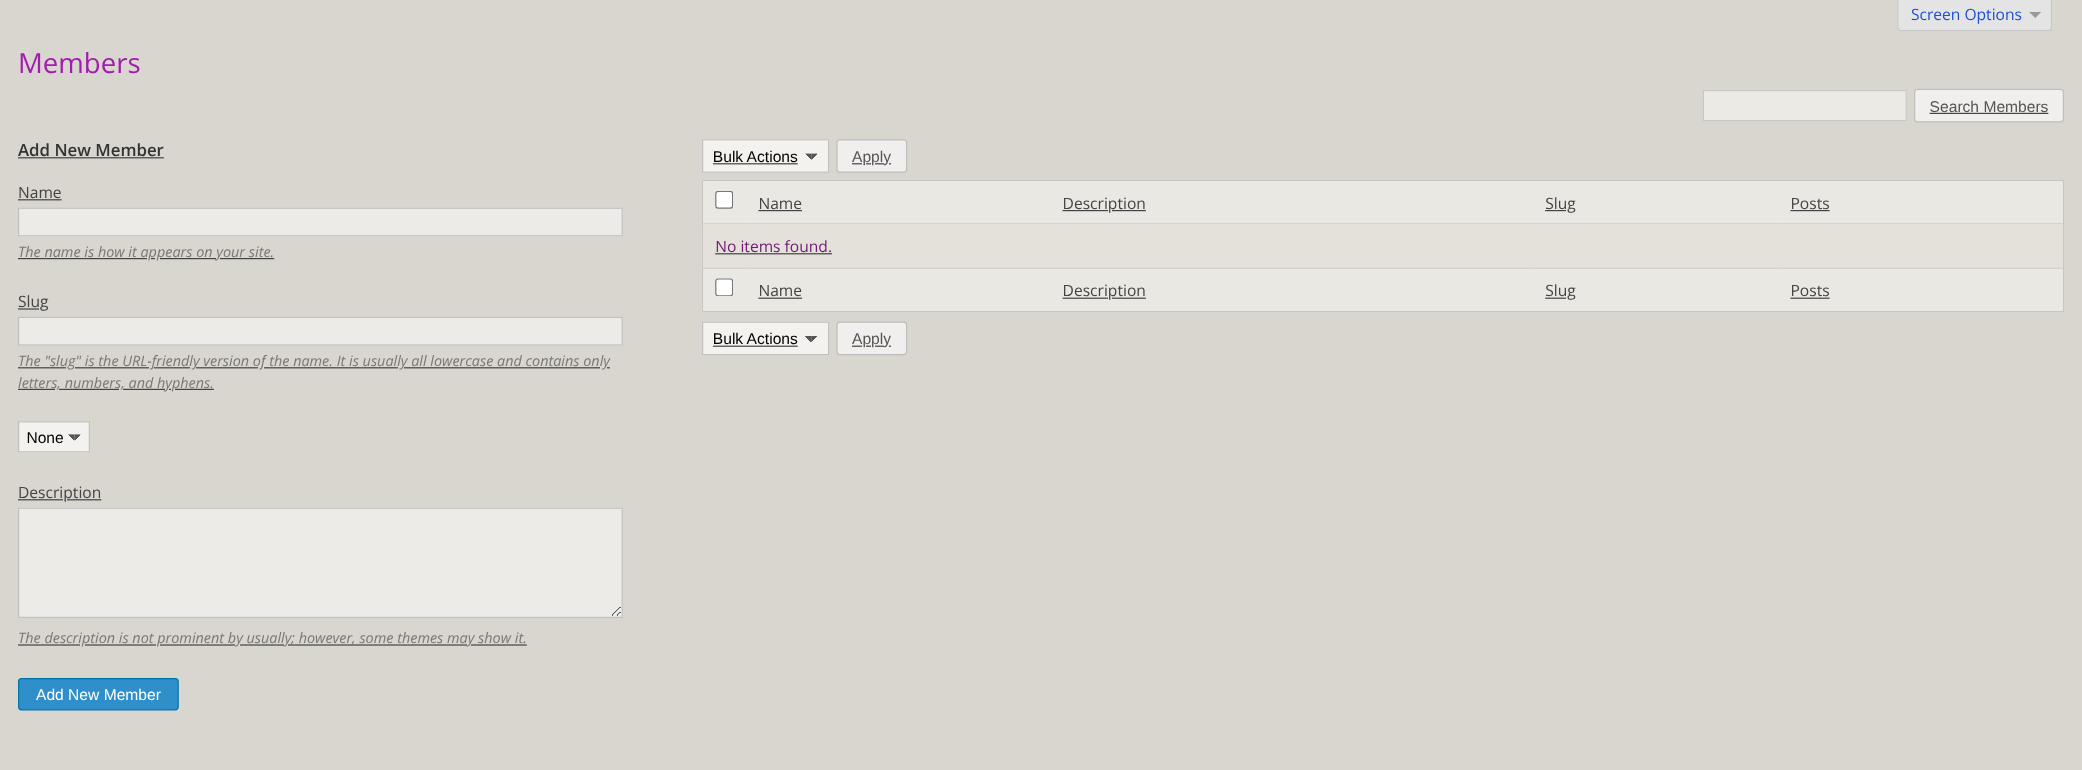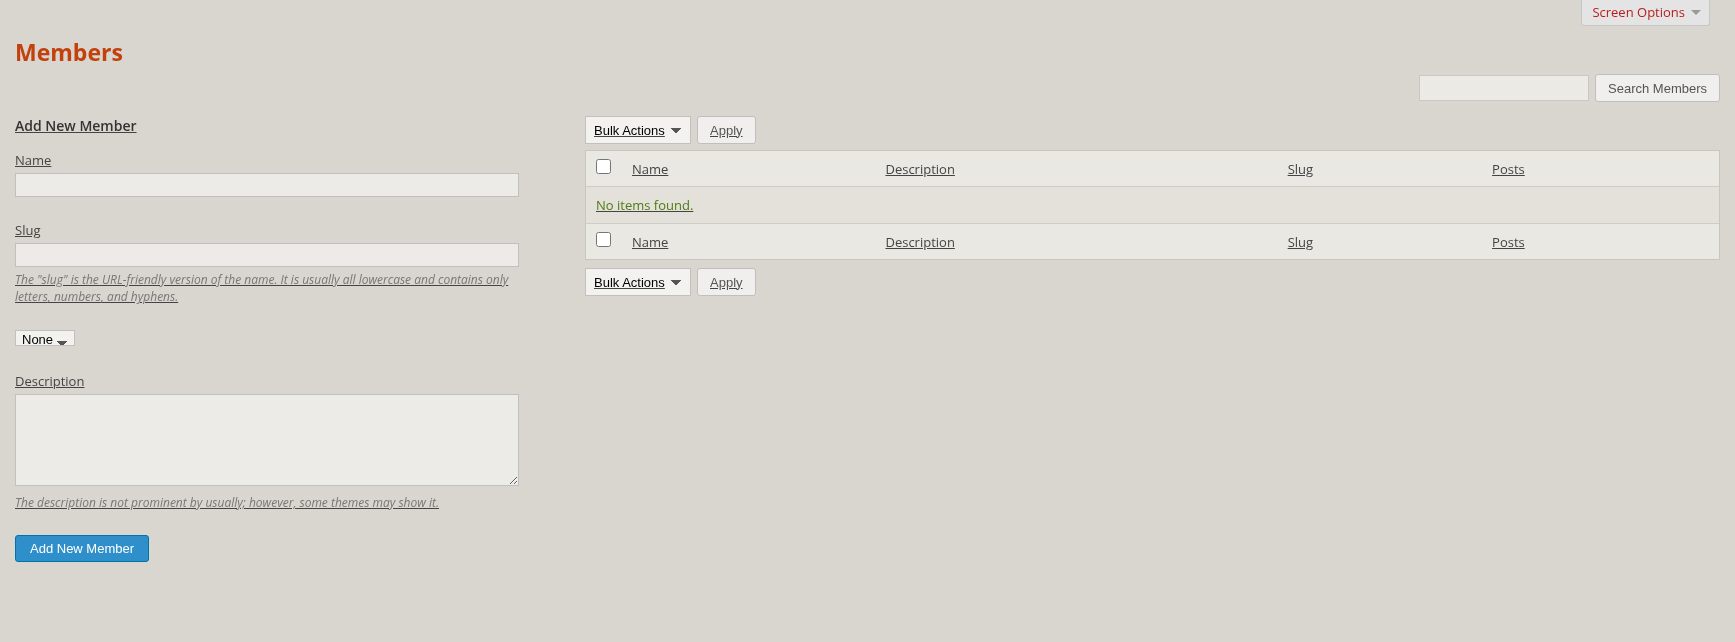--- a/index.html
+++ b/index.html
@@ -16,46 +16,47 @@
       justify-content: flex-end;
       padding-top: 0;
     }
     .screen-options-tab {
       background: #e4e4e4;
       border: 1px solid #c7c7c7;
       border-top: none;
       border-radius: 0 0 3px 3px;
       padding: 3px 8px 4px 10px;
       font-size: 13px;
-      color: #b91c1c;
+      color: #1d4ed8;
       cursor: pointer;
       display: inline-flex;
       align-items: center;
       gap: 6px;
       margin-right: 10px;
     }
     .screen-options-tab .tri {
       width: 0; height: 0;
       border-left: 5px solid transparent;
       border-right: 5px solid transparent;
       border-top: 5px solid #999;
     }
     h1.page-title {
       font-size: 23px;
-      font-weight: 700;
-      color: #c2410c;
+      font-weight: 400;
+      color: #a21caf;
       padding: 10px 0 0 0;
     }
     .search-row {
       display: flex;
       justify-content: flex-end;
       align-items: center;
       gap: 6px;
       margin-top: 6px;
       margin-bottom: 14px;
+      text-decoration: underline;
     }
     .search-row input[type=text] {
       width: 170px;
       height: 26px;
       border: 1px solid #c7c7c7;
       background: #eceae5;
       padding: 2px 6px;
       font-size: 13px;
     }
     .btn {
@@ -116,21 +117,21 @@
     .form-field textarea {
       width: 504px;
       height: 92px;
       border: 1px solid silver;
       background: #ecebe8;
       padding: 4px 6px;
       font-size: 13px;
       resize: both;
     }
     .form-field select {
-      height: 16px;
+      height: 26px;
       border: 1px solid silver;
       background: #f3f2ef;
       font-size: 13px;
       padding: 1px 20px 1px 6px;
       appearance: none;
       background-image: linear-gradient(45deg, transparent 48%, #555 48%), linear-gradient(-45deg, transparent 48%, #555 48%);
       background-position: calc(100% - 12px) 10px, calc(100% - 7px) 10px;
       background-size: 5px 5px, 5px 5px;
       background-repeat: no-repeat;
     }
@@ -176,21 +177,21 @@
     table.list thead th {
       background: #eae8e2;
       border-bottom: 1px solid #cfcdc7;
     }
     table.list tfoot th {
       background: #eae8e2;
       border-top: 1px solid #cfcdc7;
     }
     table.list tbody td {
       background: #e4e1db;
-      color: #4d7c0f;
+      color: #701a75;
       padding: 9px 10px;
     }
     .cb-col { width: 36px; text-align: center; }
     input[type=checkbox] {
       width: 15px; height: 15px;
       border: 1px solid #aaa;
       background: #fff;
       cursor: pointer;
     }
   </style>
@@ -212,20 +213,21 @@
 </div>
 
 <div class="cols">
 
   <div class="col-left form-section">
     <h2>Add New Member</h2>
 
     <div class="form-field">
       <label>Name</label>
       <input type="text" style="">
+      <p class="desc">The name is how it appears on your site.</p>
     </div>
 
     <div class="form-field">
       <label>Slug</label>
       <input type="text" style="">
       <p class="desc">The "slug" is the URL-friendly version of the name. It is usually all lowercase and contains only letters, numbers, and hyphens.</p>
     </div>
 
     <div class="form-field">
       <select>

